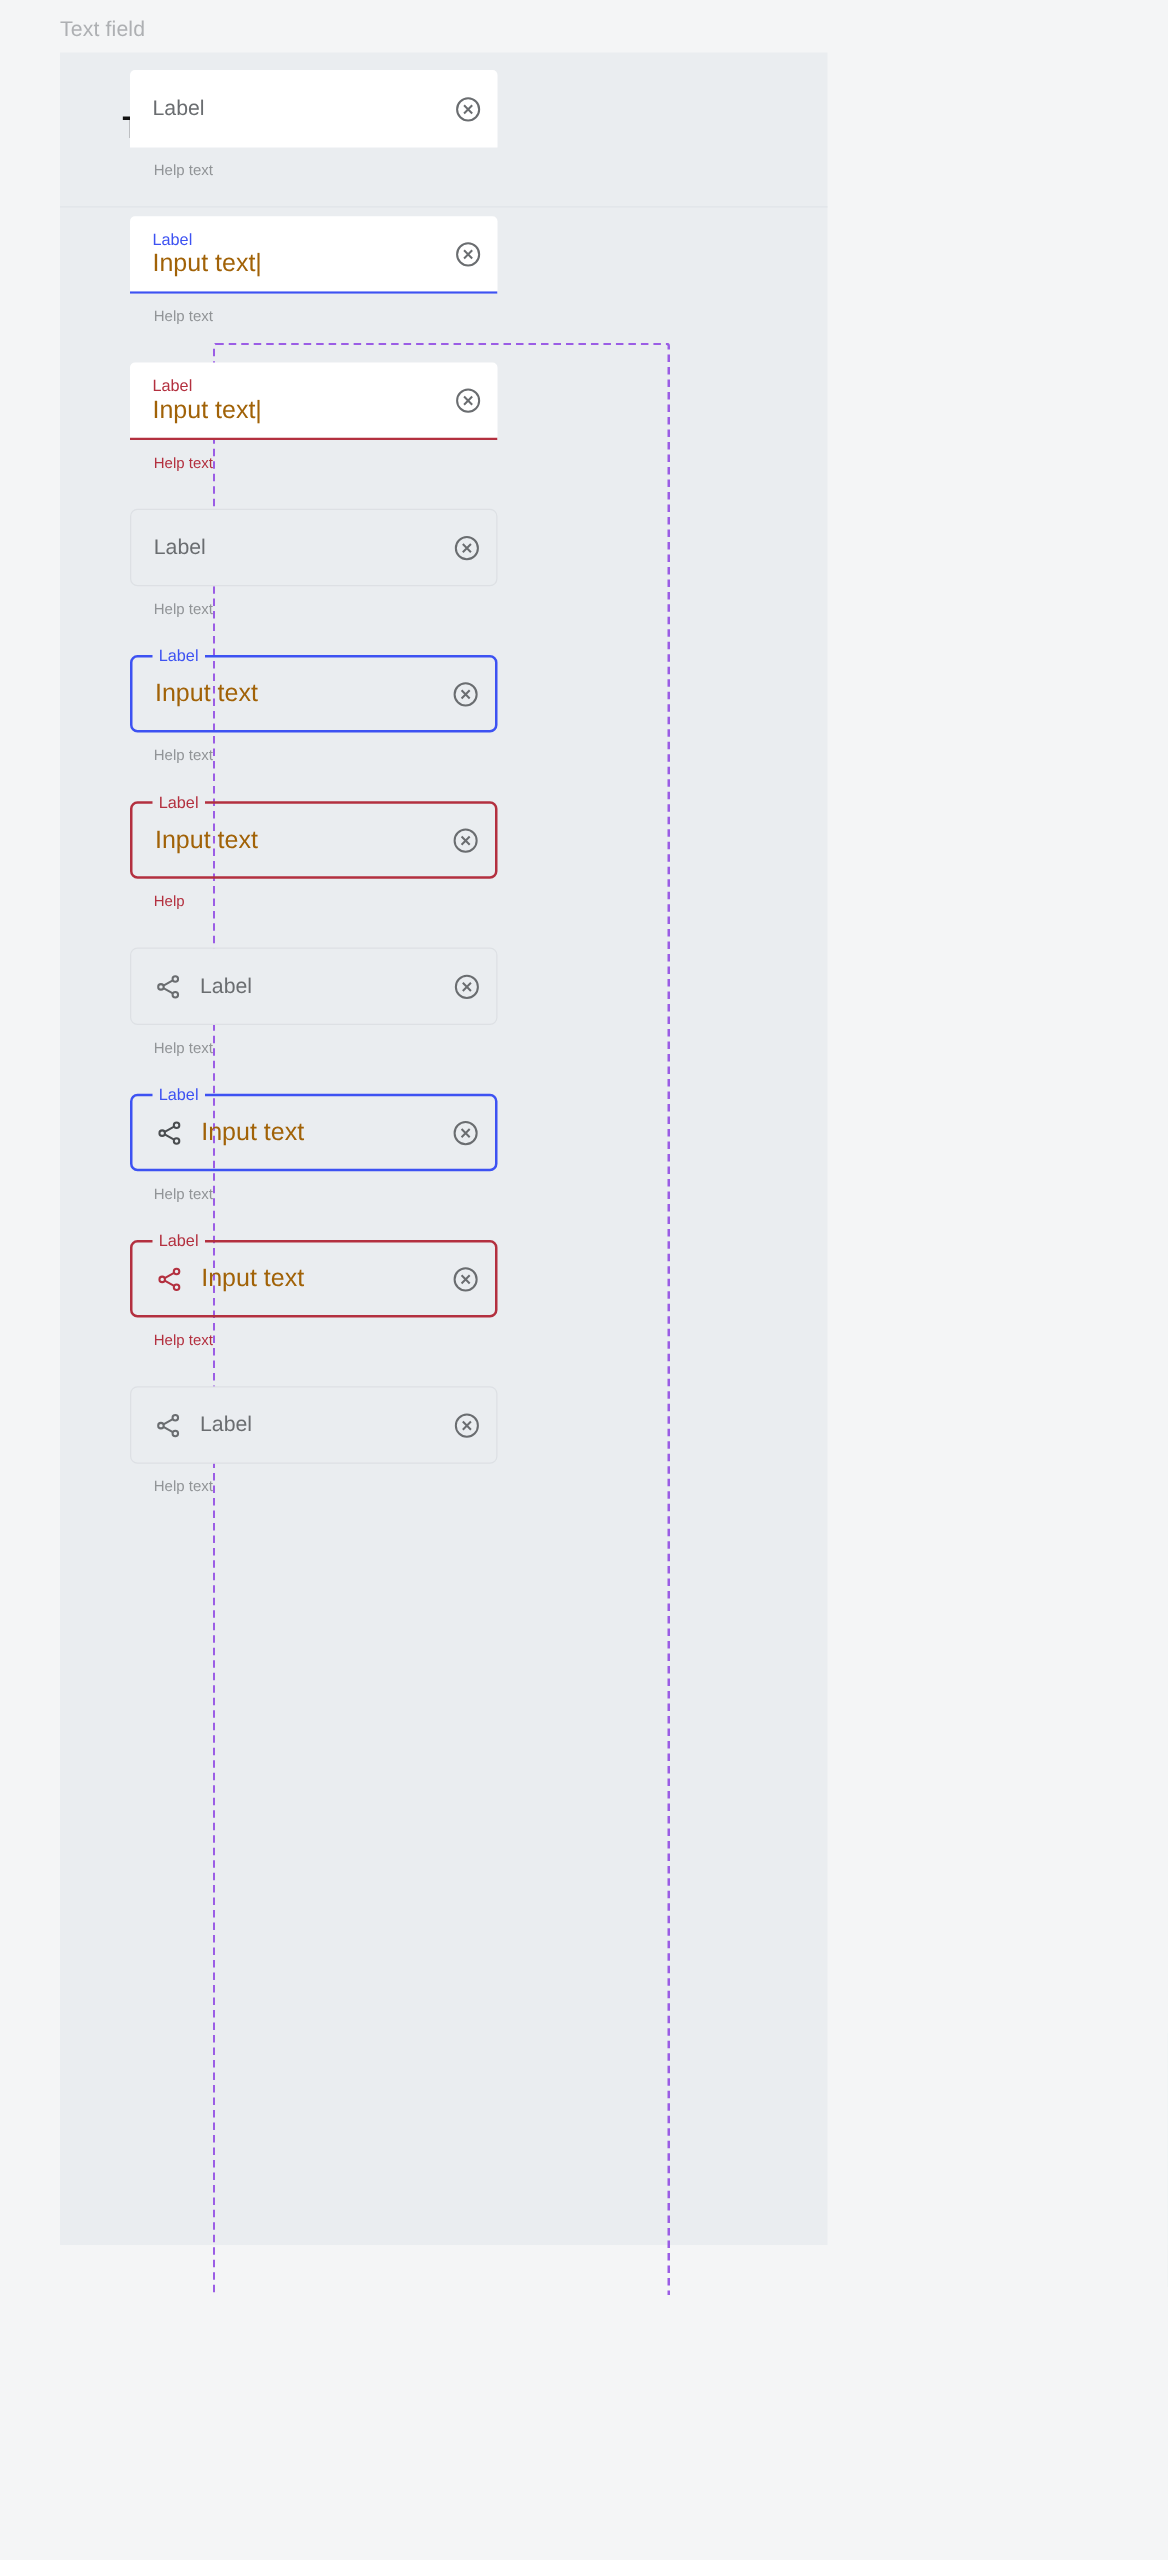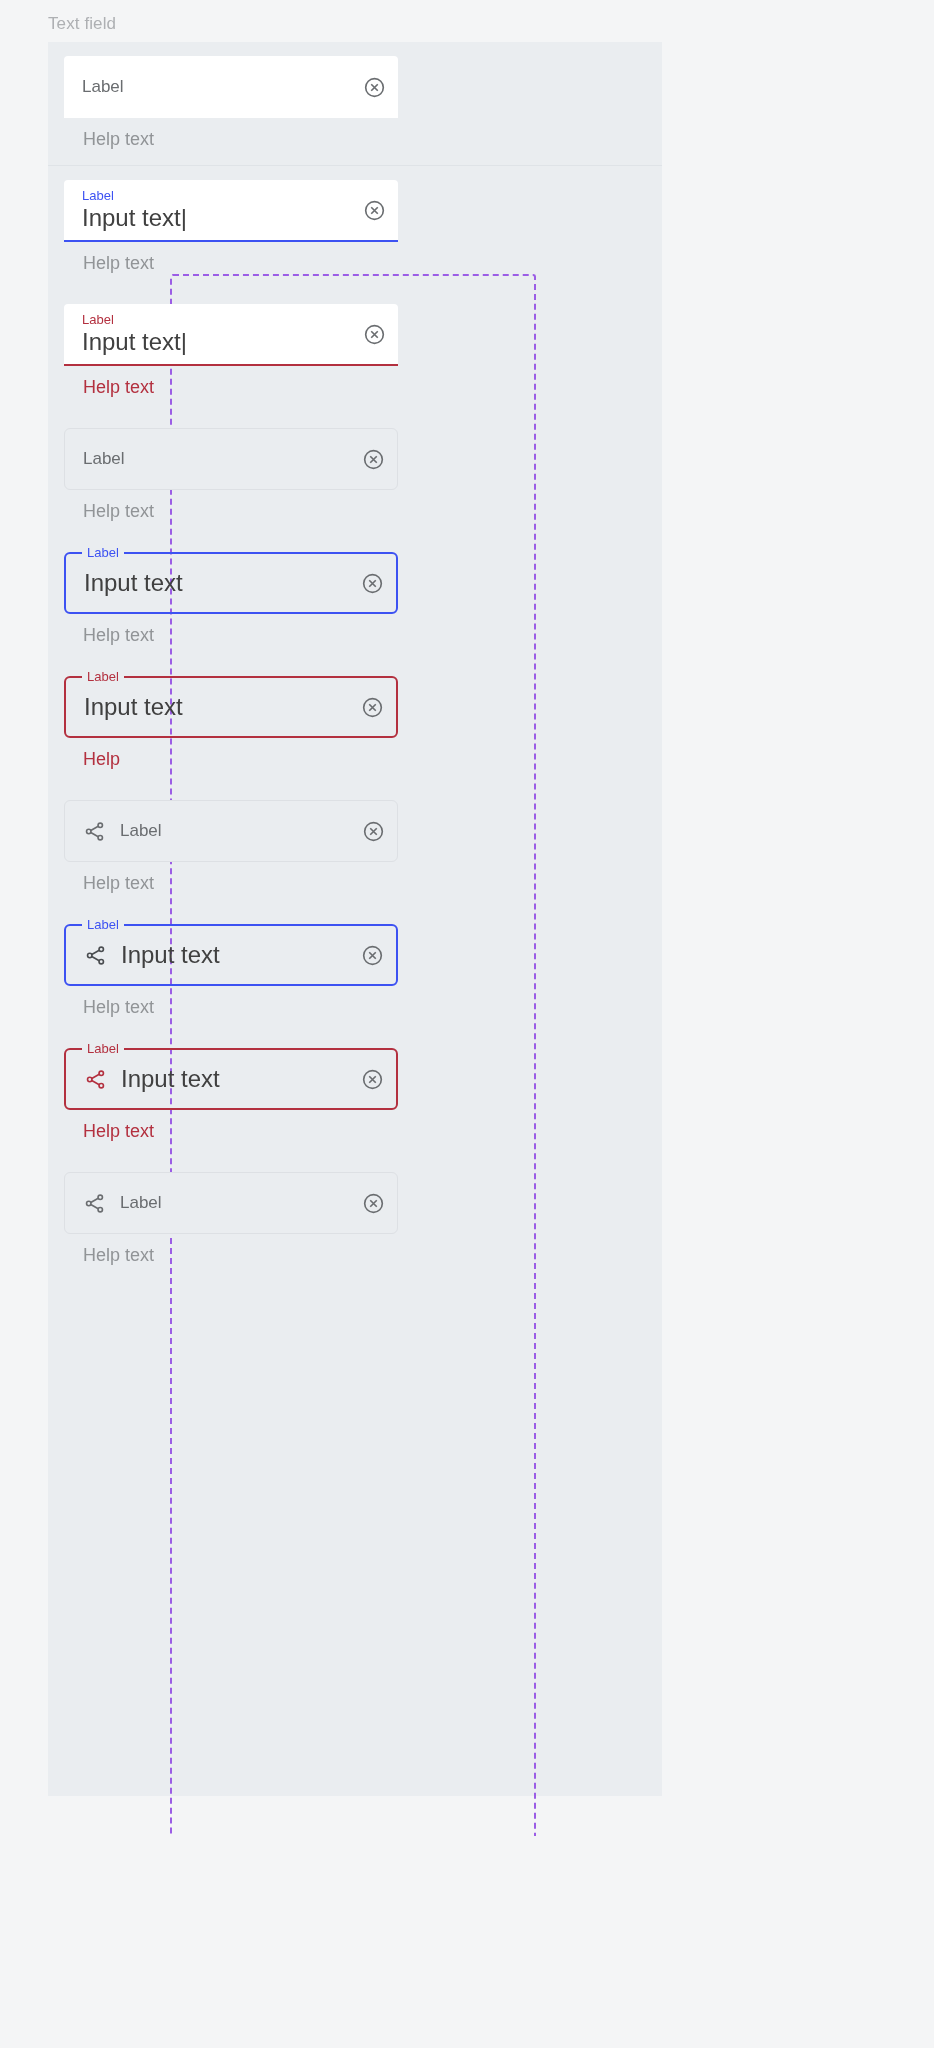--- a/index.html
+++ b/index.html
@@ -64,21 +64,21 @@
   }
 
   .stack {
     position: absolute;
     left: 0;
     top: 0;
     width: 366px;
     padding: 14px 16px 0 16px;
   }
 
-  .group { margin-bottom: 30px; }
+  .group { margin-bottom: 30px; margin-left: 40px; }
 
   
   .filled {
     position: relative;
     height: 62px;
     background: #ffffff;
     border-radius: 4px 4px 0 0;
     display: flex;
     align-items: center;
     padding: 0 12px 0 18px;
@@ -99,22 +99,22 @@
     margin-bottom: 1px;
   }
   .float-label.blue { color: #3d52f2; }
   .float-label.red  { color: #b3303f; }
 
   .placeholder-label {
     font-size: 17px;
     color: #6a6d70;
   }
   .value-text {
-    font-size: 24px;
-    color: #404040;
+    font-size: 20px;
+    color: #a16207;
     white-space: nowrap;
   }
 
   
   .outlined {
     position: relative;
     height: 62px;
     border-radius: 6px;
     display: flex;
     align-items: center;
@@ -147,21 +147,21 @@
   .outlined .content {
     flex: 1;
     display: flex;
     align-items: center;
     gap: 14px;
     min-width: 0;
   }
 
   
   .help {
-    font-size: 18px;
+    font-size: 12px;
     color: #919497;
     margin-top: 11px;
     padding-left: 19px;
   }
   .help.red { color: #b3303f; }
 
   
   .icon-clear {
     width: 23px;
     height: 23px;

